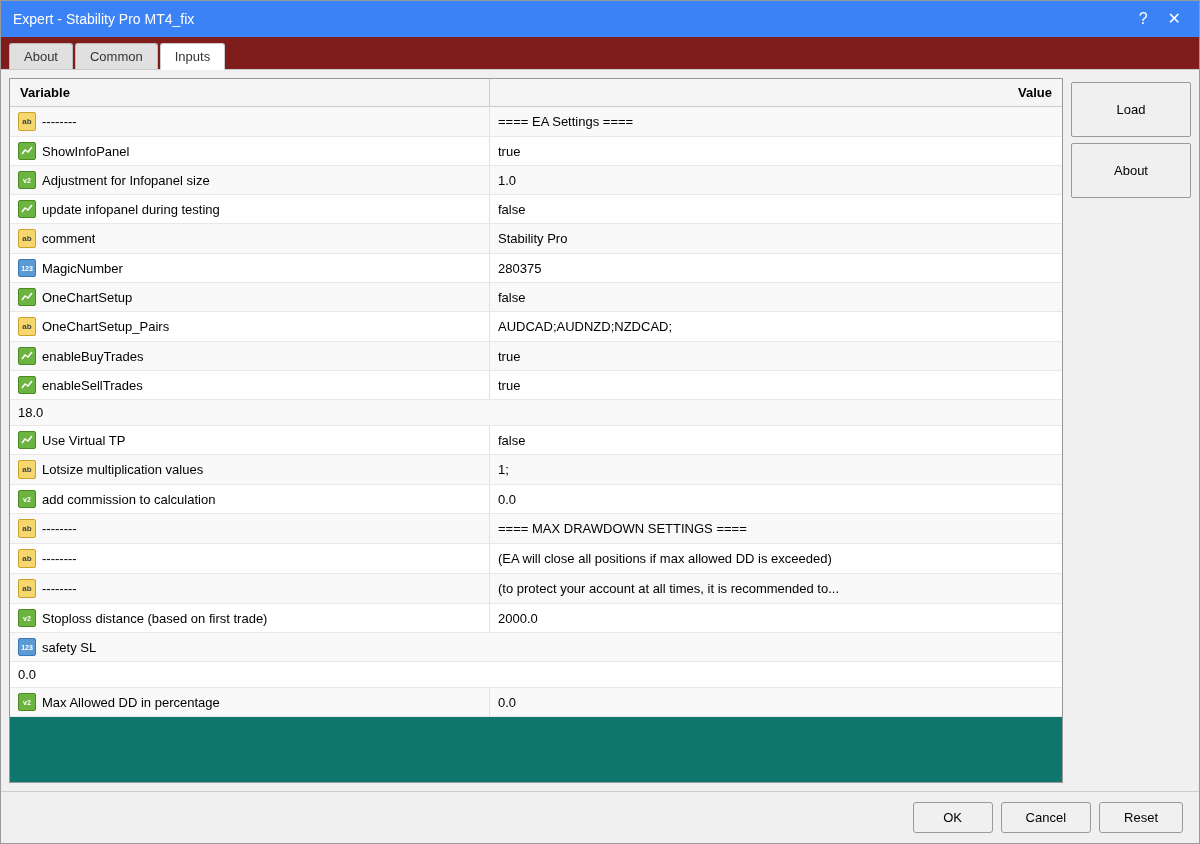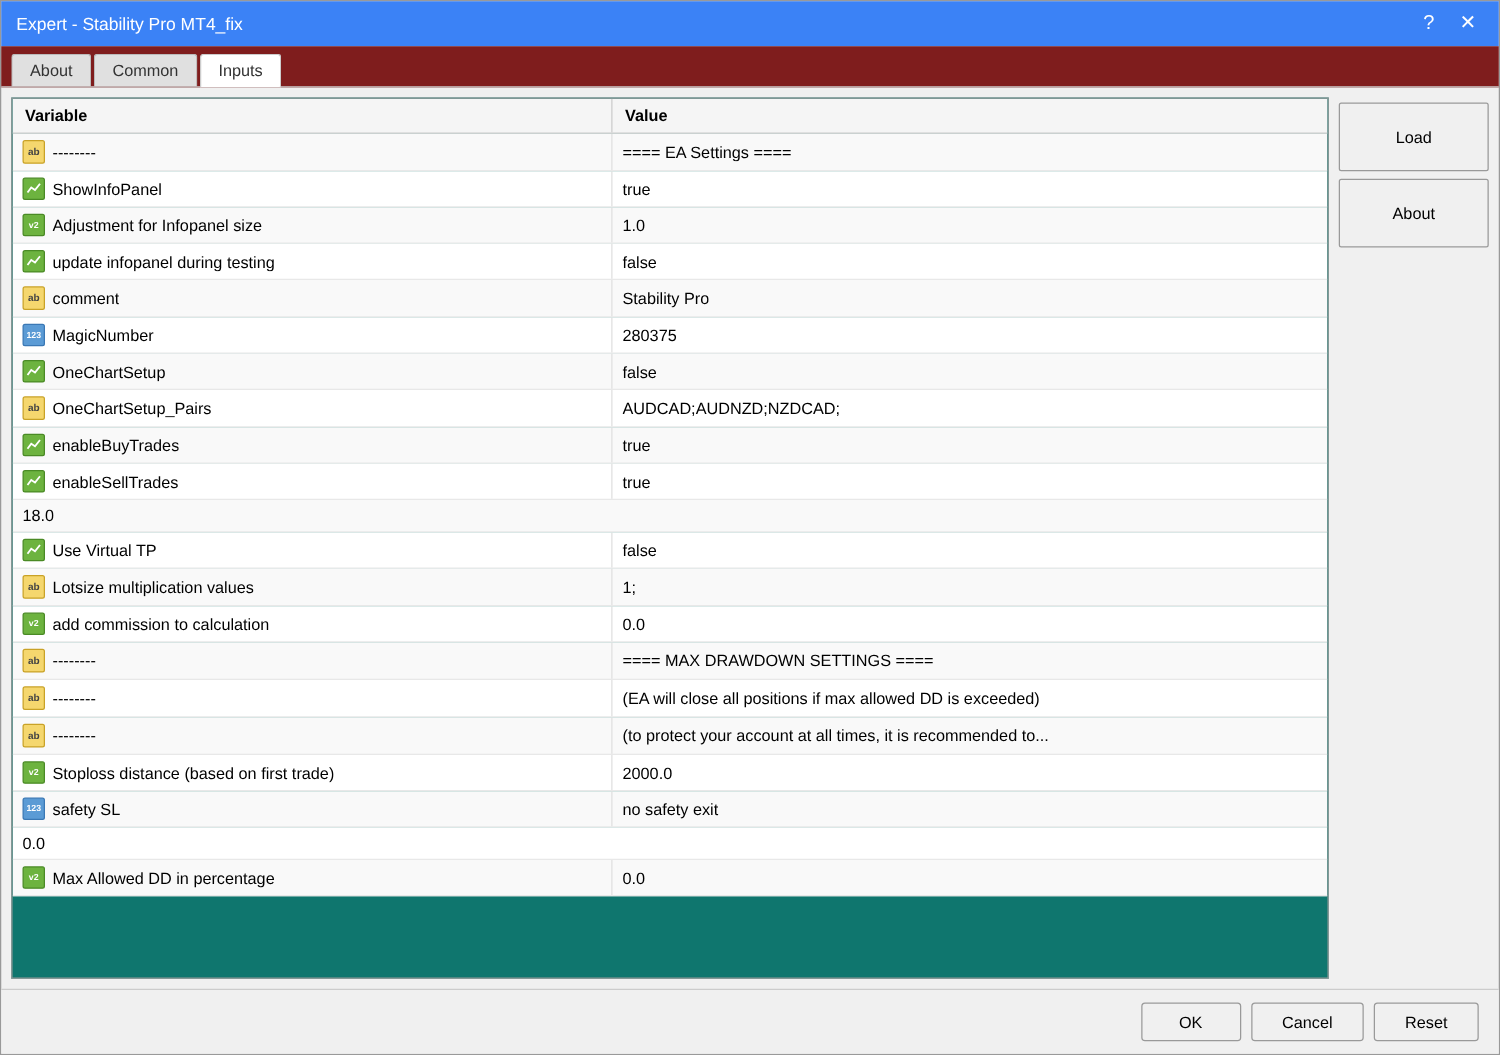--- a/index.html
+++ b/index.html
@@ -97,21 +97,21 @@
       grid-template-columns: 480px 1fr;
       background: #f5f5f5;
       border-bottom: 1px solid #ccc;
       font-weight: bold;
       flex-shrink: 0;
     }
     .table-header .col {
       padding: 6px 10px;
       border-right: 1px solid #ccc;
     }
-    .table-header .col:last-child { border-right: none; }
+    .table-header .col:last-child { border-right: none; text-align: right; }
 
     .table-body {
       overflow-y: scroll;
       flex: 1;
     }
 
     .table-row {
       display: grid;
       grid-template-columns: 480px 1fr;
       border-bottom: 1px solid #e8e8e8;
@@ -443,23 +443,20 @@
             </div>
             <div class="cell">
               <span class="cell-text">2000.0</span>
             </div>
           </div>
           <div class="table-row">
             <div class="cell">
               <div class="icon-123">123</div>
               <span class="cell-text">safety SL</span>
             </div>
-            <div class="cell">
-              <span class="cell-text">no safety exit</span>
-            </div>
           </div>
           <div class="table-row">
             <div class="cell">
               <span class="cell-text">0.0</span>
             </div>
           </div>
           <div class="table-row">
             <div class="cell">
               <div class="icon-v2">v2</div>
               <span class="cell-text">Max Allowed DD in percentage</span>

